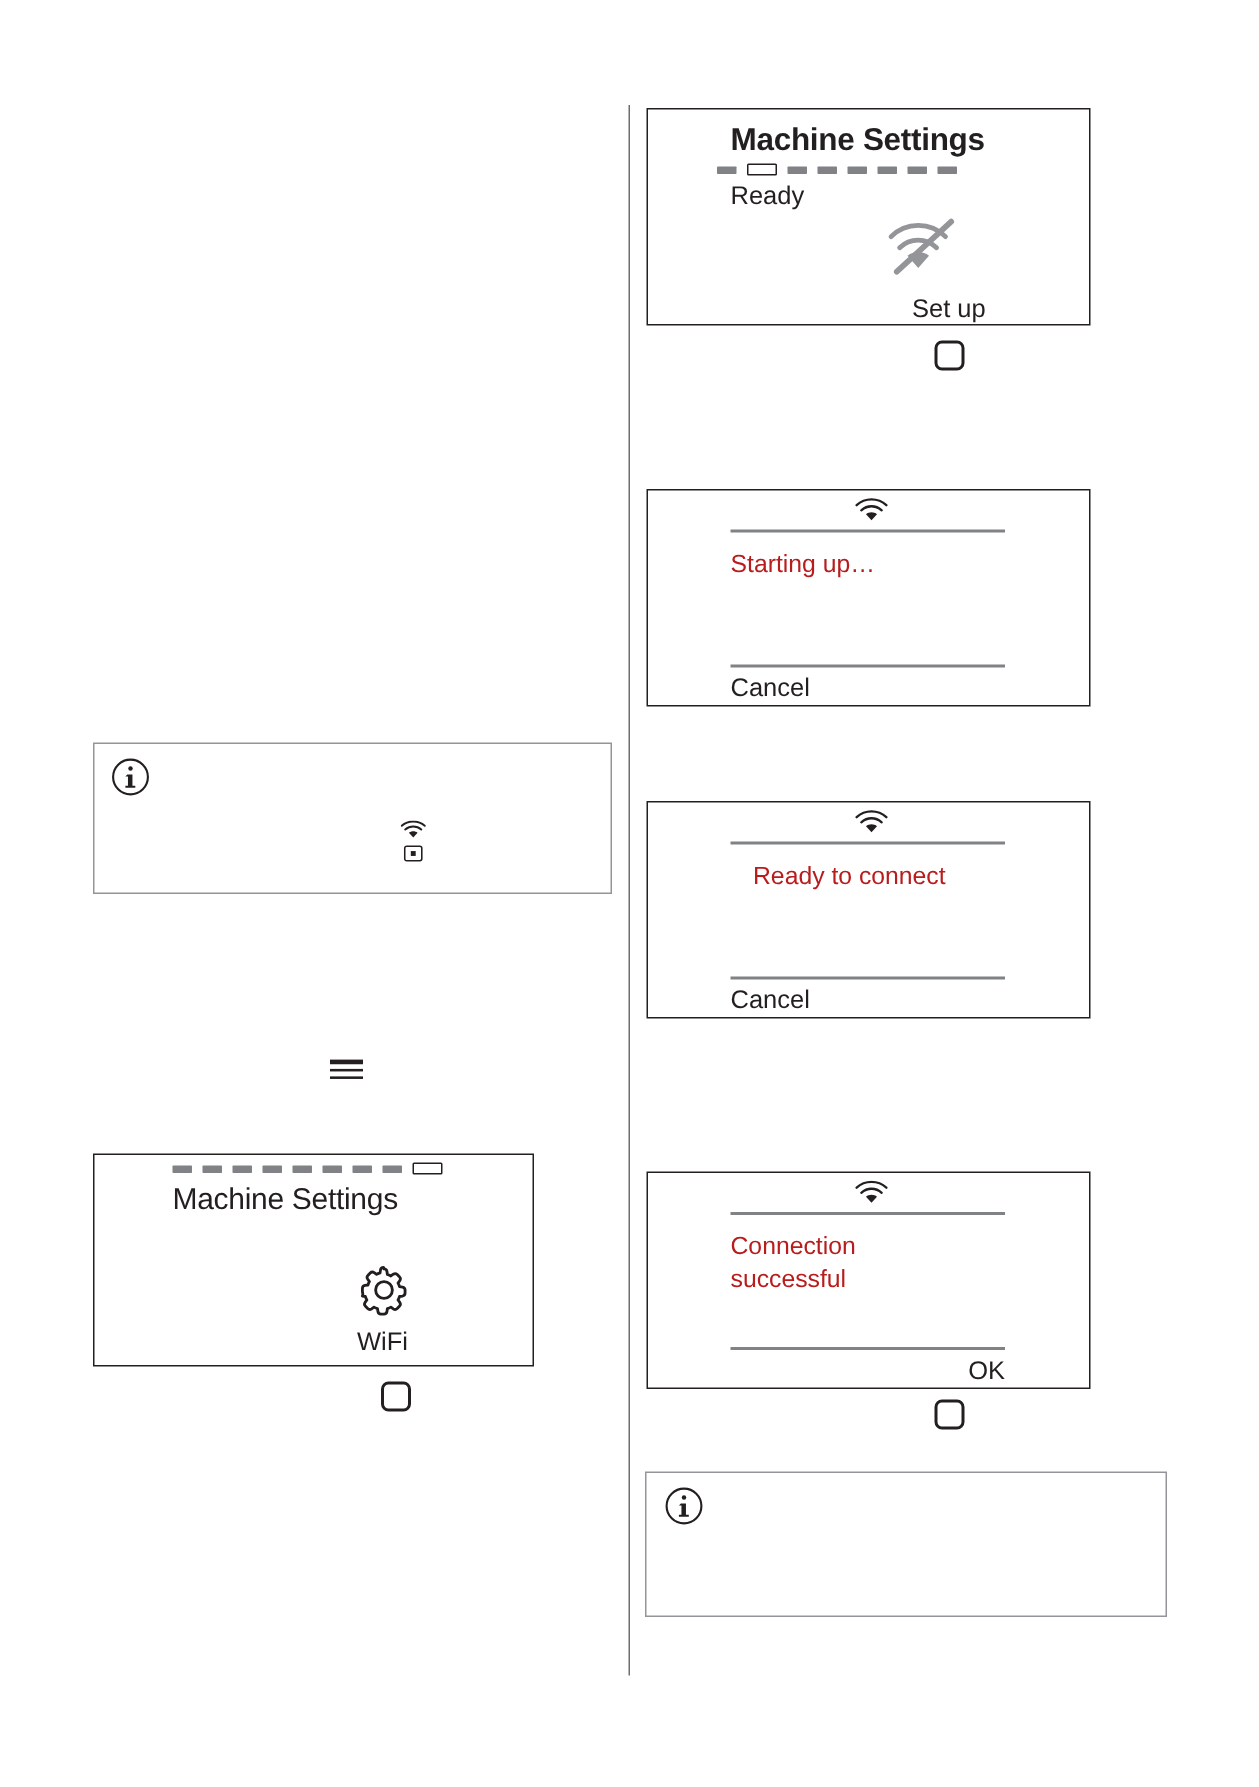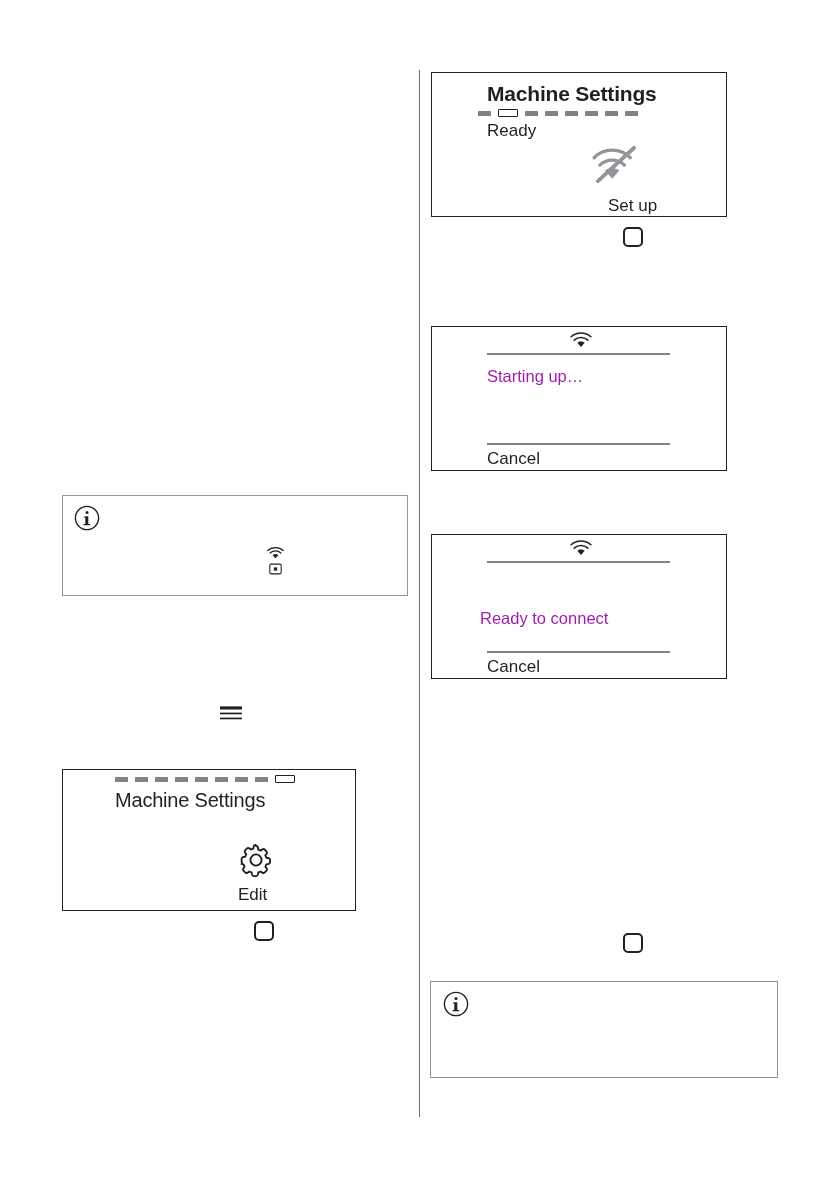--- a/index.html
+++ b/index.html
@@ -87,21 +87,21 @@
   .scr-action {
     position: absolute;
     font-size: 17px;
     color: #231f20;
     white-space: nowrap;
   }
   .scr-body {
     position: absolute;
     font-size: 16.5px;
     line-height: 22px;
-    color: #a21caf;
+    color: #b91c1c;
     white-space: pre-line;
   }
 
   
   .rule {
     position: absolute;
     height: 1.8px;
     background: #808285;
   }
 
@@ -191,21 +191,21 @@
 
     <div class="scr-title-reg" style="left:52px; top:19px;">Machine Settings</div>
 
     <div class="icon-abs" style="left:175px; top:72px;">
       <svg viewBox="0 0 40 40" width="36" height="36">
         <path d="M20 4.4c1.1 0 2 .8 2.2 1.9l.3 2.2c.9.3 1.8.6 2.6 1.1l1.8-1.3c.9-.6 2.1-.5 2.9.3l1.6 1.6c.8.8.9 2 .3 2.9l-1.3 1.8c.5.8.8 1.7 1.1 2.6l2.2.3c1.1.2 1.9 1.1 1.9 2.2v2.3c0 1.1-.8 2-1.9 2.2l-2.2.3c-.3.9-.6 1.8-1.1 2.6l1.3 1.8c.6.9.5 2.1-.3 2.9l-1.6 1.6c-.8.8-2 .9-2.9.3l-1.8-1.3c-.8.5-1.7.8-2.6 1.1l-.3 2.2c-.2 1.1-1.1 1.9-2.2 1.9h-2.3c-1.1 0-2-.8-2.2-1.9l-.3-2.2c-.9-.3-1.8-.6-2.6-1.1l-1.8 1.3c-.9.6-2.1.5-2.9-.3l-1.6-1.6c-.8-.8-.9-2-.3-2.9l1.3-1.8c-.5-.8-.8-1.7-1.1-2.6l-2.2-.3C4.8 23.1 4 22.2 4 21.1v-2.3c0-1.1.8-2 1.9-2.2l2.2-.3c.3-.9.6-1.8 1.1-2.6l-1.3-1.8c-.6-.9-.5-2.1.3-2.9l1.6-1.6c.8-.8 2-.9 2.9-.3l1.8 1.3c.8-.5 1.7-.8 2.6-1.1l.3-2.2c.2-1.1 1.1-1.9 2.2-1.9z" fill="none" stroke="#231f20" stroke-width="2.1" stroke-linejoin="round"></path>
         <circle cx="20" cy="20" r="6.2" fill="none" stroke="#231f20" stroke-width="2.1"></circle>
       </svg>
     </div>
 
-    <div class="scr-action" style="left:175px; top:115px;">Edit</div>
+    <div class="scr-action" style="left:175px; top:115px;">WiFi</div>
   </div>
 
   <div class="hw-button" style="left:254px; top:921px;"></div>
 
   <div class="screen" style="left:431px; top:72px; width:296px; height:145px;">
 
     <div class="scr-title-bold" style="left:55px; top:9px;">Machine Settings</div>
 
     <div class="pager" id="pager-wifi" style="left:46px; top:36px;">
         <span class="dash"></span>
@@ -260,27 +260,46 @@
     <div class="icon-abs" style="left:138px; top:5px;">
       <svg viewBox="0 0 24 17" width="22" height="16">
         <path d="M1.2 5C4.1 2.3 7.9.8 12 .8S19.9 2.3 22.8 5" fill="none" stroke="#231f20" stroke-width="1.7" stroke-linecap="round"></path>
         <path d="M4.6 8.7c2-1.8 4.6-2.9 7.4-2.9s5.4 1.1 7.4 2.9" fill="none" stroke="#231f20" stroke-width="1.7" stroke-linecap="round"></path>
         <path d="M12 16 8 11.6c1.1-.9 2.5-1.4 4-1.4s2.9.5 4 1.4z" fill="#231f20"></path>
       </svg>
     </div>
 
     <div class="rule" style="left:55px; top:26px; width:183px;"></div>
 
-    <div class="scr-body" style="left:48px; top:38px;margin-top:34px;">Ready to connect</div>
+    <div class="scr-body" style="left:70px; top:38px;">Ready to connect</div>
 
     <div class="rule" style="left:55px; top:116px; width:183px;"></div>
 
     <div class="scr-action" style="left:55px; top:122px;">Cancel</div>
   </div>
 
+  <div class="screen" style="left:431px; top:781px; width:296px; height:145px;">
+
+    <div class="icon-abs" style="left:138px; top:5px;">
+      <svg viewBox="0 0 24 17" width="22" height="16">
+        <path d="M1.2 5C4.1 2.3 7.9.8 12 .8S19.9 2.3 22.8 5" fill="none" stroke="#231f20" stroke-width="1.7" stroke-linecap="round"></path>
+        <path d="M4.6 8.7c2-1.8 4.6-2.9 7.4-2.9s5.4 1.1 7.4 2.9" fill="none" stroke="#231f20" stroke-width="1.7" stroke-linecap="round"></path>
+        <path d="M12 16 8 11.6c1.1-.9 2.5-1.4 4-1.4s2.9.5 4 1.4z" fill="#231f20"></path>
+      </svg>
+    </div>
+
+    <div class="rule" style="left:55px; top:26px; width:183px;"></div>
+
+    <div class="scr-body" style="left:55px; top:38px;">Connection
+successful</div>
+
+    <div class="rule" style="left:55px; top:116px; width:183px;"></div>
+
+    <div class="scr-action" style="left:0px; top:122px; width:238px; text-align:right;">OK</div>
+  </div>
 
   <div class="hw-button" style="left:623px; top:933px;"></div>
 
   <div class="info-box" style="left:430px; top:981px; width:348px; height:97px;">
     <div class="info-icon" style="left:12px; top:9px;">
       <svg viewBox="0 0 26 26" width="26" height="26">
         <circle cx="13" cy="13" r="11.6" fill="none" stroke="#231f20" stroke-width="1.4"></circle>
         <circle cx="13" cy="7.4" r="1.5" fill="#231f20"></circle>
         <path d="M10.9 11.3h3.4v7.6h1.9v1.3h-6.6v-1.3h1.7v-6.3h-1.7z" fill="#231f20"></path>
       </svg>

